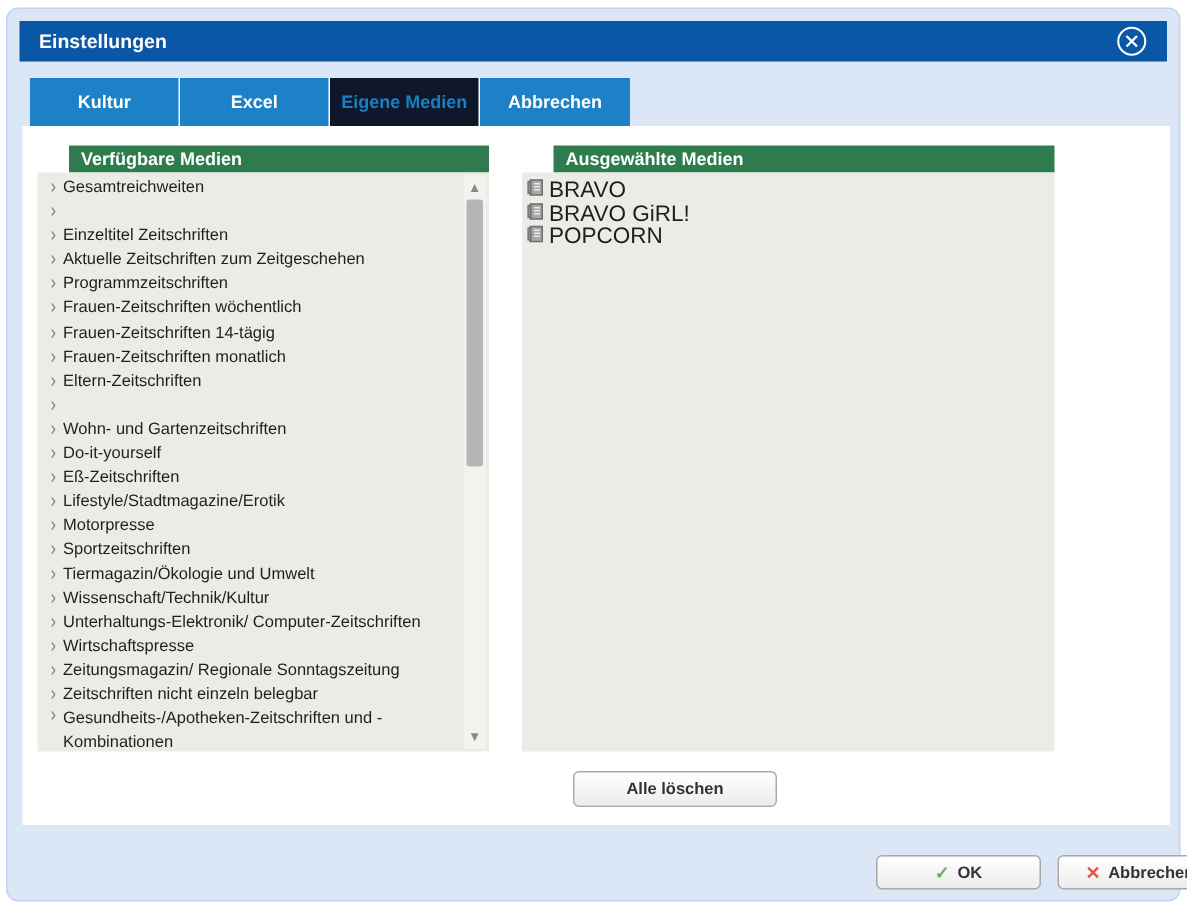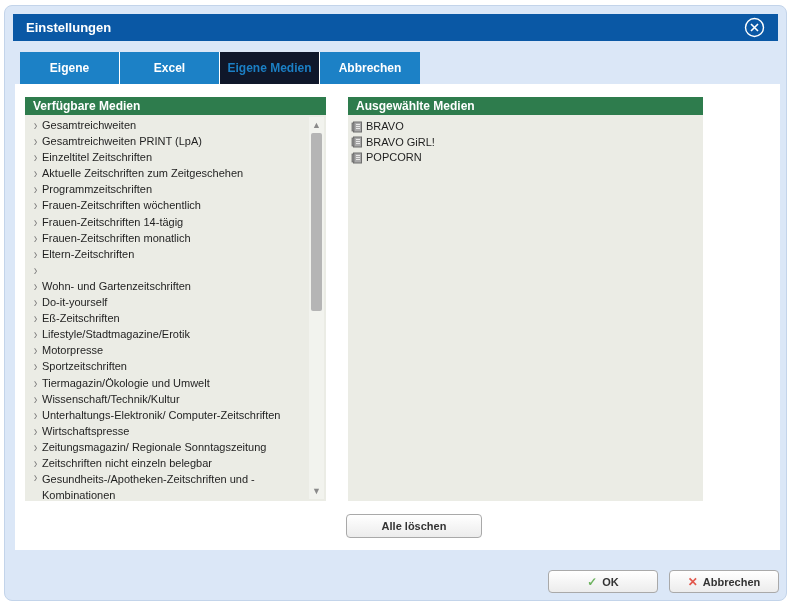--- a/index.html
+++ b/index.html
@@ -24,45 +24,45 @@
     font-size:12px; font-weight:bold; display:flex; align-items:center; justify-content:center;
     border-right:1px solid #ffffff; cursor:pointer;
   }
   .tab:last-child { border-right:none; }
   .tab.active { background:#0f172a; color:#1b7fc4; }
   
   .content { position:absolute; left:10px; top:78px; width:765px; height:466px; background:#ffffff; }
   .panel { position:absolute; top:13px; height:404px; }
   .panel-header {
     height:18px; background:#2e7c4d; color:#ffffff; font-size:12px; font-weight:bold;
-    line-height:18px; padding-left:8px;
+    line-height:18px; padding-left:8px;margin-left:21px;
   }
   .panel-body { position:relative; height:386px; background:#ebece5; overflow:hidden; }
   .panel-avail { left:10px; width:301px; }
   .panel-sel   { left:333px; width:355px; }
   
   .tree-list { padding:2px 20px 0 4px; }
   .tree-item { display:flex; font-size:11px; line-height:16.1px; color:#1f1f1f; cursor:pointer; }
   .tree-item .chev { width:13px; color:#7d7d7d; font-size:11px; flex:0 0 13px; text-align:center; transform:scaleY(1.25); }
   
   .vscroll { position:absolute; top:2px; right:2px; bottom:2px; width:15px; background:#f2f3ee; }
   .scroll-arrow { position:absolute; left:0; width:15px; height:12px; color:#8a8a8a; font-size:9px; line-height:12px; text-align:center; cursor:pointer; }
   .scroll-up { top:2px; }
   .scroll-down { bottom:2px; }
   .scroll-thumb { position:absolute; left:2px; top:16px; width:11px; height:178px; background:#b5b5b5; border-radius:2px; cursor:pointer; }
   
   .sel-list { padding:4px 4px 0 3px; }
-  .sel-item { display:flex; align-items:center; font-size:11px; line-height:15.5px; color:#1f1f1f; cursor:pointer; }
+  .sel-item { display:flex; font-size:15px; line-height:15.5px; color:#1f1f1f; cursor:pointer; }
   .sel-item svg { margin-right:3px; flex:0 0 auto; }
   
   .btn {
     position:absolute; height:24px; border:1px solid #a9a9a9; border-radius:4px;
     background:linear-gradient(#ffffff,#ececec); font-size:11px; font-weight:bold; color:#333333;
     font-family:"Liberation Sans", sans-serif;
-    display:flex; align-items:center; justify-content:center; cursor:pointer;
+    display:flex; align-items:center; justify-content:center; cursor:pointer;margin-left:36px;
   }
   .btn-delete-all { left:331px; top:430px; width:136px; }
   .btn-delete-sel { left:497px; top:430px; width:137px; }
   .footer-btn { height:23px; }
   .btn-ok { left:543px; top:564px; width:110px; }
   .btn-cancel { left:664px; top:564px; width:110px; }
   .btn .mark { margin-right:5px; font-weight:bold; font-size:12px; }
   .mark-ok { color:#6db35f; }
   .mark-cancel { color:#e2574c; }
 </style>
@@ -75,40 +75,39 @@
     <span class="title">Einstellungen</span>
     <span class="close-btn">
       <svg width="21" height="21" viewBox="0 0 21 21">
         <circle cx="10.5" cy="10.5" r="9" fill="none" stroke="#ffffff" stroke-width="1.4"></circle>
         <path d="M7 7 L14 14 M14 7 L7 14" stroke="#ffffff" stroke-width="1.6"></path>
       </svg>
     </span>
   </div>
 
   <div class="tabs">
-    <div class="tab">Eigene</div>
+    <div class="tab">Kultur</div>
     <div class="tab">Excel</div>
     <div class="tab active">Eigene Medien</div>
     <div class="tab">Abbrechen</div>
   </div>
 
   <div class="content">
 
     <div class="panel panel-avail">
       <div class="panel-header">Verfügbare Medien</div>
       <div class="panel-body">
         <div class="tree-list" id="available-list">
   <div class="tree-item">
     <span class="chev">›</span>
     <span class="lbl">Gesamtreichweiten</span>
   </div>
 
   <div class="tree-item">
     <span class="chev">›</span>
-    <span class="lbl">Gesamtreichweiten PRINT (LpA)</span>
   </div>
 
   <div class="tree-item">
     <span class="chev">›</span>
     <span class="lbl">Einzeltitel Zeitschriften</span>
   </div>
 
   <div class="tree-item">
     <span class="chev">›</span>
     <span class="lbl">Aktuelle Zeitschriften zum Zeitgeschehen</span>

